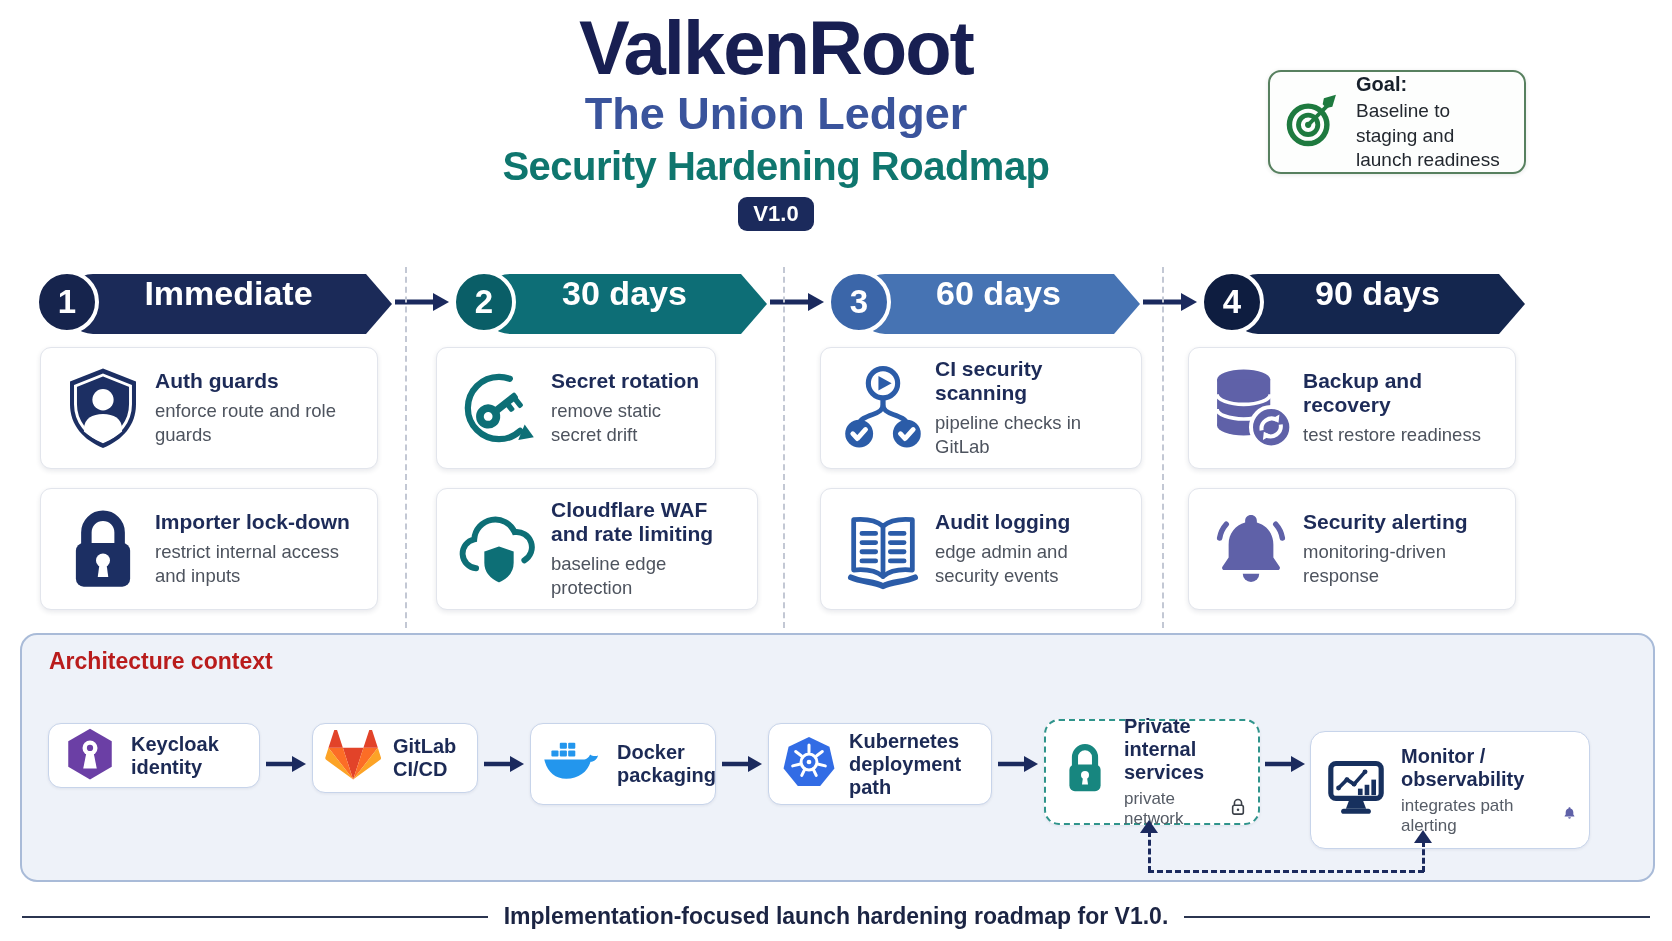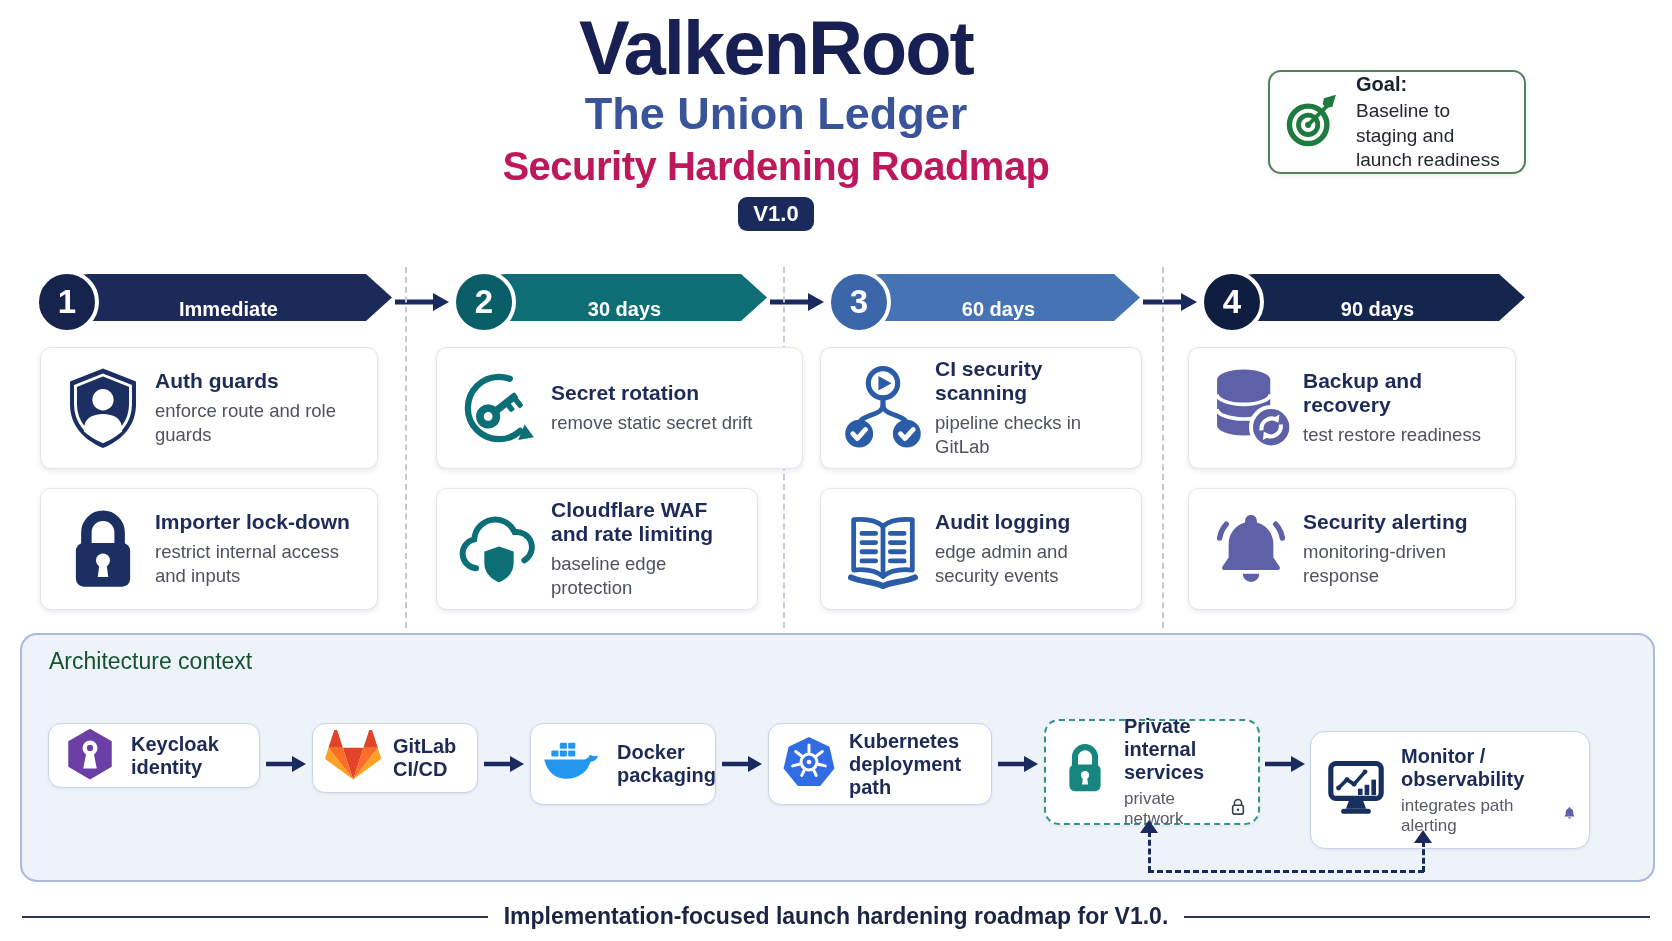--- a/index.html
+++ b/index.html
@@ -3,50 +3,50 @@
 <meta charset="utf-8">
 <style>
   html,body{margin:0;padding:0;background:#fff;}
   body{width:1672px;height:941px;font-family:"Liberation Sans",sans-serif;overflow:hidden;position:relative;}
   .canvas{position:absolute;inset:0;background:#ffffff;}
 
   
   .header{position:absolute;top:10px;left:0;width:100%;padding-right:120px;box-sizing:border-box;text-align:center;}
   .main-title{font-size:76px;font-weight:800;letter-spacing:-2px;color:#181f52;line-height:1.0;}
   .sub-title{font-size:45px;font-weight:600;color:#3a549c;line-height:1.05;margin-top:4px;}
-  .tagline{font-size:40px;font-weight:800;color:#be185d;line-height:1.05;margin-top:8px;letter-spacing:-0.5px;}
+  .tagline{font-size:40px;font-weight:800;color:#0f766e;line-height:1.05;margin-top:8px;letter-spacing:-0.5px;}
   .version-badge{display:inline-block;margin-top:10px;background:#1b2a5c;color:#fff;font-size:22px;font-weight:700;padding:4px 15px;border-radius:9px;}
 
   
   .goal-box{position:absolute;left:1268px;top:70px;width:258px;height:104px;background:#fdfefd;border:2px solid #57805f;border-radius:13px;box-shadow:0 1px 4px rgba(30,60,40,.12);display:flex;align-items:center;gap:14px;padding:0 14px;box-sizing:border-box;}
   .goal-text{font-size:19px;color:#23282f;line-height:1.28;}
   .goal-label{font-weight:800;font-size:20px;color:#17202b;margin-bottom:2px;}
 
   
   .phase-row{position:absolute;left:35px;top:270px;width:1490px;display:flex;align-items:center;}
   .phase{position:relative;height:64px;flex:0 0 auto;}
-  .phase-banner{position:absolute;left:30px;right:0;top:4px;height:47px;border-radius:28px 0 0 28px;
+  .phase-banner{position:absolute;left:30px;right:0;top:4px;height:60px;border-radius:28px 0 0 28px;
     clip-path:polygon(0 0,calc(100% - 26px) 0,100% 50%,calc(100% - 26px) 100%,0 100%);
-    display:flex;align-items:flex-end;justify-content:center;color:#fff;font-size:20px;font-weight:700;}
+    display:flex;align-items:flex-start;justify-content:center;color:#fff;font-size:34px;font-weight:700;}
   .phase-circle{position:absolute;left:0;top:0;width:64px;height:64px;border-radius:50%;border:4px solid #fff;box-sizing:border-box;display:flex;align-items:center;justify-content:center;color:#fff;font-size:33px;font-weight:800;z-index:2;box-shadow:0 0 0 1px rgba(255,255,255,0);}
   .phase-gap{flex:1 1 auto;display:flex;align-items:center;justify-content:center;}
 
   
   .col-divider{position:absolute;top:267px;height:361px;width:0;border-left:2px dashed #c3c8d4;}
 
   
   .card{position:absolute;height:122px;background:#fff;border:1.5px solid #e2e5ec;border-radius:11px;box-shadow:0 2px 5px rgba(25,35,70,.10);display:flex;align-items:center;padding:8px 10px;box-sizing:border-box;}
   .card-icon{flex:0 0 104px;display:flex;align-items:center;justify-content:center;}
   .card-text{flex:1;}
   .card-title{font-size:21px;font-weight:800;color:#1d2b58;line-height:1.15;margin-bottom:6px;}
   .card-desc{font-size:18.5px;color:#4d535e;line-height:1.3;}
 
   
   .arch-panel{position:absolute;left:20px;top:633px;width:1635px;height:249px;background:#eef2f9;border:2px solid #a9bbd8;border-radius:17px;box-sizing:border-box;}
-  .arch-title{position:absolute;left:27px;top:13px;font-size:23px;font-weight:400;color:#14532d;}
+  .arch-title{position:absolute;left:27px;top:13px;font-size:23px;font-weight:700;color:#b91c1c;}
   .arch-row{position:absolute;left:26px;top:80px;display:flex;align-items:flex-start;}
   .arch-node{background:#fff;border:1.5px solid #c7d4ea;border-radius:13px;box-sizing:border-box;display:flex;align-items:center;gap:12px;padding:0 12px;box-shadow:0 1px 3px rgba(25,35,70,.07);}
   .arch-label{font-size:20px;font-weight:700;color:#1c2a55;line-height:1.15;}
   .arch-sub{font-size:17px;font-weight:400;color:#565c66;margin-top:5px;display:flex;align-items:center;}
   .arch-arrow{display:flex;align-items:center;justify-content:center;}
 
   
   .conn{position:absolute;border-color:#1b2a5e;}
   .conn-v{border-left:3px dashed #1b2a5e;width:0;}
   .conn-h{border-top:3px dashed #1b2a5e;height:0;}
@@ -165,21 +165,21 @@
         <circle cx="24" cy="30.5" r="4" fill="#fff"></circle>
         <path d="M22 32.5 h4 l1 7.5 h-6 z" fill="#fff"></path>
       </svg>
     </div>
     <div class="card-text">
       <div class="card-title">Importer lock-down</div>
       <div class="card-desc">restrict internal access and inputs</div>
     </div>
   </div>
 
-  <div class="card" style="left:436px;top:347px;width:367px;">
+  <div class="card" style="left:436px;top:347px;width:280px;">
     <div class="card-icon">
       <svg width="88" height="88" viewBox="0 0 48 48">
         <circle cx="24" cy="24" r="17" stroke="#0d6f76" stroke-width="3.4" fill="none" stroke-dasharray="72 35" stroke-dashoffset="-14" stroke-linecap="round"></circle>
         <path d="M34.5 41.5 l8.5 -1.5 -5 -7 z" fill="#0d6f76"></path>
         <g transform="rotate(-38 24 24)">
           <circle cx="16.5" cy="24" r="6.6" fill="#0d6f76"></circle>
           <circle cx="16.5" cy="24" r="2.4" fill="#fff"></circle>
           <rect x="21" y="22.2" width="15" height="4" rx="1.2" fill="#0d6f76"></rect>
           <rect x="27.5" y="25" width="3" height="5" rx="1" fill="#0d6f76"></rect>
           <rect x="32.5" y="25" width="3" height="6.2" rx="1" fill="#0d6f76"></rect>

